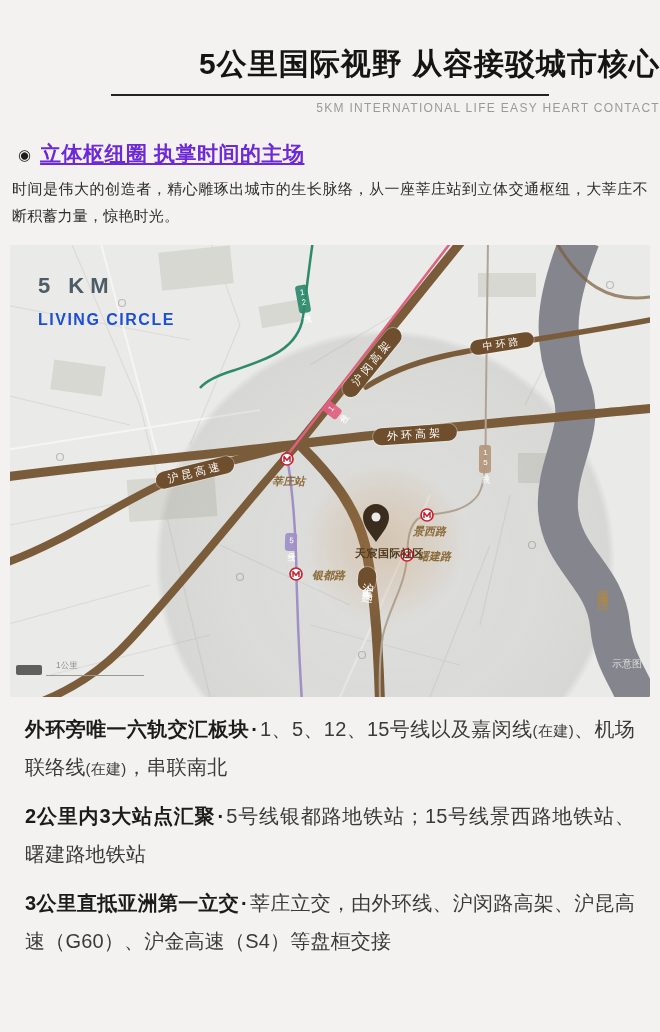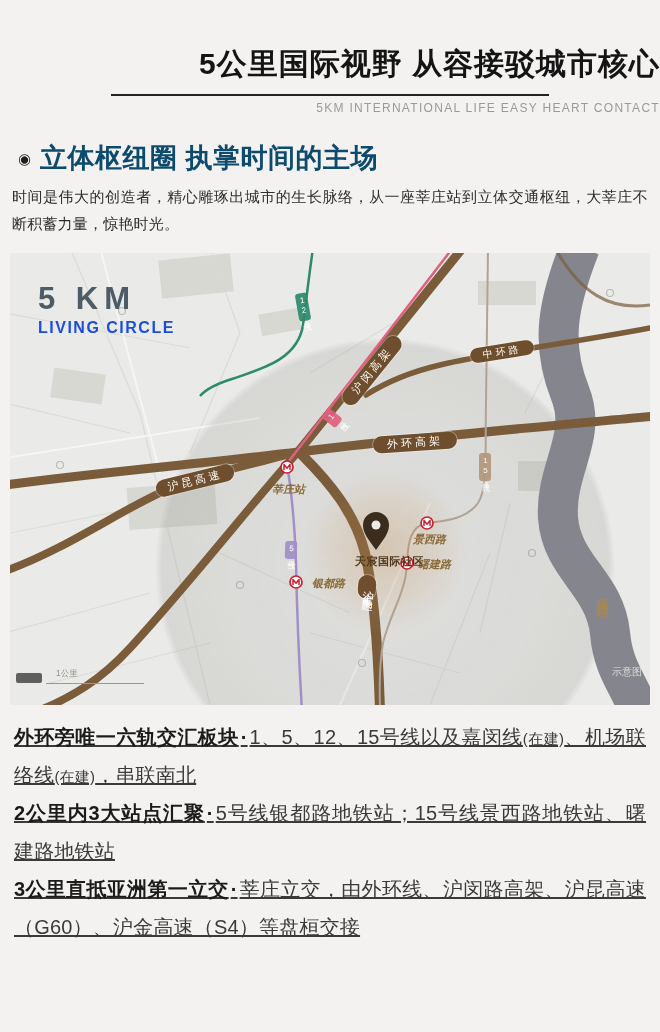--- a/index.html
+++ b/index.html
@@ -7,48 +7,48 @@
         font-family:"Liberation Sans","DejaVu Sans",sans-serif;}
   
   .header{padding-top:44px;text-align:right;}
   .title{font-size:30px;font-weight:700;letter-spacing:1px;color:#141414;}
   .title-underline{width:438px;height:2px;background:#222;margin:9px auto 5px;}
   .subtitle{font-size:12px;color:#9a9a9a;letter-spacing:1.3px;}
   
   .intro{margin:25px 12px 0;}
   .intro-head{display:flex;align-items:center;gap:9px;padding-left:6px;}
   .bullet-icon{font-size:15px;color:#1c1c1c;line-height:1;}
-  .intro-title{font-size:27px;font-weight:700;color:#0c4a6e;letter-spacing:.5px;}
+  .intro-title{font-size:21px;font-weight:700;color:#6d28d9;letter-spacing:.5px;text-decoration:underline;}
   .intro-body{margin-top:7px;font-size:15px;line-height:1.83;color:#2e2e2e;text-align:justify;letter-spacing:.2px;}
   
   .map-wrap{position:relative;width:640px;height:452px;margin:15px auto 0;background:#eaeae8;}
   .map-wrap svg{position:absolute;left:0;top:0;}
   .overlay{position:absolute;left:0;top:0;width:640px;height:452px;}
-  .badge-5km{position:absolute;left:28px;top:28px;font-size:31px;font-weight:700;letter-spacing:6px;color:#4d5c66;}
+  .badge-5km{position:absolute;left:28px;top:28px;font-size:22px;font-weight:700;letter-spacing:6px;color:#4d5c66;}
   .badge-circle{position:absolute;left:28px;top:66px;font-size:16px;font-weight:700;letter-spacing:1.5px;color:#1d4ed8;}
   .pill{position:absolute;background:#6e4e2c;color:#fff;border-radius:9px;text-align:center;
         font-size:11px;height:17px;line-height:17px;letter-spacing:3px;
         box-shadow:0 0 0 1px rgba(255,255,255,.3);}
   .pill-v{position:absolute;background:#6e4e2c;color:#fff;border-radius:9px;text-align:center;
         writing-mode:vertical-rl;text-orientation:upright;font-size:11.5px;width:18px;
         letter-spacing:3px;padding:6px 0;box-shadow:0 0 0 1px rgba(255,255,255,.3);}
   .mbox{position:absolute;color:#fff;font-size:8px;writing-mode:vertical-rl;text-orientation:upright;
         border-radius:3px;padding:3px 2px;line-height:1;opacity:.93;letter-spacing:1px;}
   .stlabel{position:absolute;font-size:11px;font-weight:700;color:#8a6b3a;white-space:nowrap;font-style:italic;}
   .proj-label{position:absolute;left:336px;top:301px;width:78px;font-size:11px;font-weight:700;
         color:#4f3a1f;text-align:right;letter-spacing:.5px;}
   .river-label{position:absolute;left:584px;top:334px;writing-mode:vertical-rl;text-orientation:upright;
         font-size:12px;font-weight:600;color:#a68756;letter-spacing:5px;}
   .disclaimer{position:absolute;left:602px;top:412px;font-size:10px;color:#dedede;}
   .scale-box{position:absolute;left:6px;top:420px;width:26px;height:10px;background:rgba(60,60,58,.8);border-radius:2px;}
   .scale-label{position:absolute;left:40px;top:415px;font-size:8.5px;color:#8f8f8a;margin-left:6px;}
   .scale-line{position:absolute;left:36px;top:430px;width:98px;border-top:1.5px solid #9a9a94;}
   
   .features{margin:13px 14px 0;font-size:20px;line-height:1.9;color:#3a3a3a;text-align:justify;letter-spacing:.2px;}
-  .features p{margin:0;text-decoration:underline;}
+  .features p{margin:11px;}
   .lead{font-weight:700;color:#1b1b1b;}
   .dot{font-weight:700;color:#1b1b1b;padding:0 2px;}
   .small{font-size:15px;}
 </style>
 </head>
 <body>
 
 <div class="page">
 
   <div class="header">

